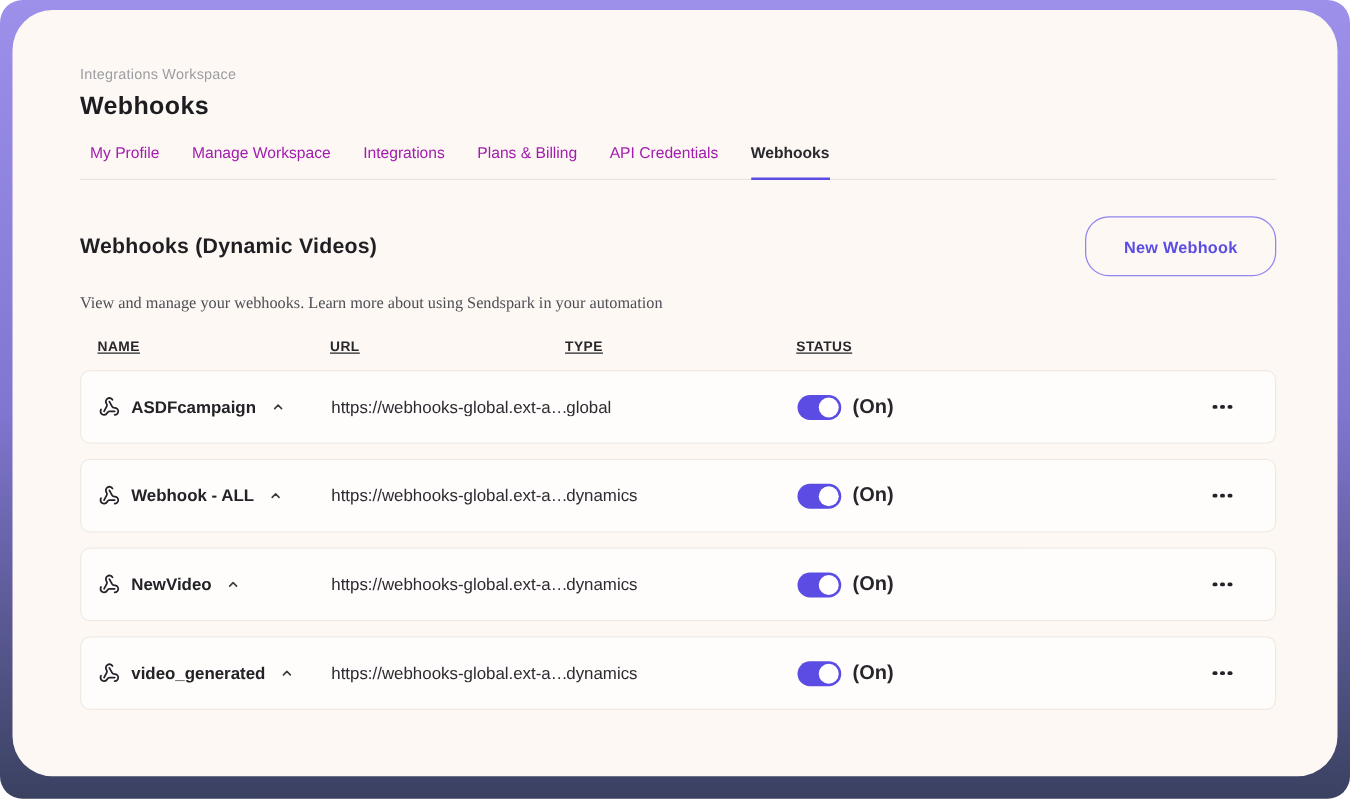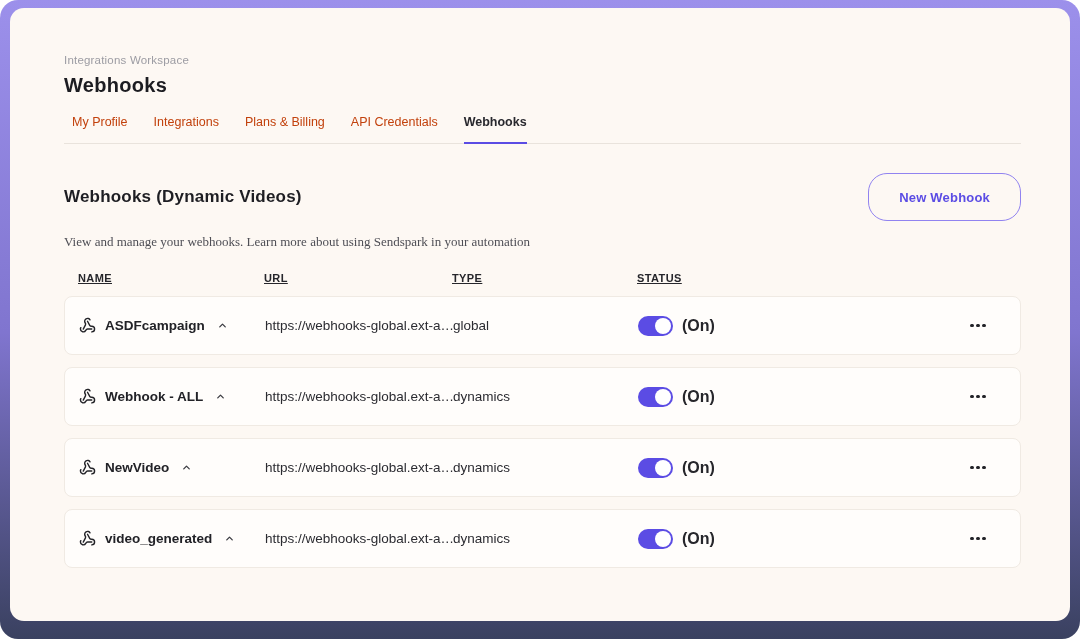--- a/index.html
+++ b/index.html
@@ -9,29 +9,29 @@
     background:#ffffff;
     font-family:"Liberation Sans", sans-serif;
     -webkit-font-smoothing:antialiased;
   }
   .frame {
     position:absolute; inset:0; border-radius:18px;
     background:linear-gradient(180deg,#9C90EB 0%, #8075CF 52%, #3A4160 100%);
   }
   .card {
     position:absolute; top:8px; left:10px; right:10px; bottom:18px;
-    background:#FDF8F3; border-radius:14px;
+    background:#FDF8F3; border-radius:32px;
   }
   .content { padding:46px 49px 0 54px; }
 
   .breadcrumb { font-size:11.5px; color:#9C9CA3; letter-spacing:.2px; cursor:pointer; }
   .page-title { margin:8px 0 14px; font-size:20px; font-weight:700; color:#1C1C21; letter-spacing:.3px; }
 
   .tabs { display:flex; gap:26px; border-bottom:1px solid #E9E3DC; padding-left:8px; }
-  .tab { font-size:12.5px; color:#c2410c; padding:4px 0 13px; cursor:pointer; white-space:nowrap; }
+  .tab { font-size:12.5px; color:#a21caf; padding:4px 0 13px; cursor:pointer; white-space:nowrap; }
   .tab.active { color:#28282E; font-weight:700; border-bottom:2px solid #5B4CE4; margin-bottom:-1px; }
 
   .section-head { margin-top:29px; display:flex; justify-content:space-between; align-items:center; }
   .section-title { margin:0; font-size:17px; font-weight:700; color:#1E1E23; letter-spacing:.2px; }
   .new-btn {
     height:48px; padding:0 30px; border-radius:19px; border:1.5px solid #9183F0;
     background:transparent; color:#5B4CE4; font-size:13px; font-weight:700;
     font-family:"Liberation Sans", sans-serif; cursor:pointer; letter-spacing:.2px;
   }
   .subtitle { margin:13px 0 0; font-size:13px; color:#4E4E55;font-family:Liberation Serif, serif; }
@@ -76,20 +76,21 @@
 
 <div class="frame">
   <div class="card">
     <div class="content">
 
       <div class="breadcrumb">Integrations Workspace</div>
       <h1 class="page-title">Webhooks</h1>
 
       <nav class="tabs">
         <div class="tab">My Profile</div>
+        <div class="tab">Manage Workspace</div>
         <div class="tab">Integrations</div>
         <div class="tab">Plans &amp; Billing</div>
         <div class="tab">API Credentials</div>
         <div class="tab active">Webhooks</div>
       </nav>
 
       <div class="section-head">
         <h2 class="section-title">Webhooks (Dynamic Videos)</h2>
         <button class="new-btn">New Webhook</button>
       </div>

